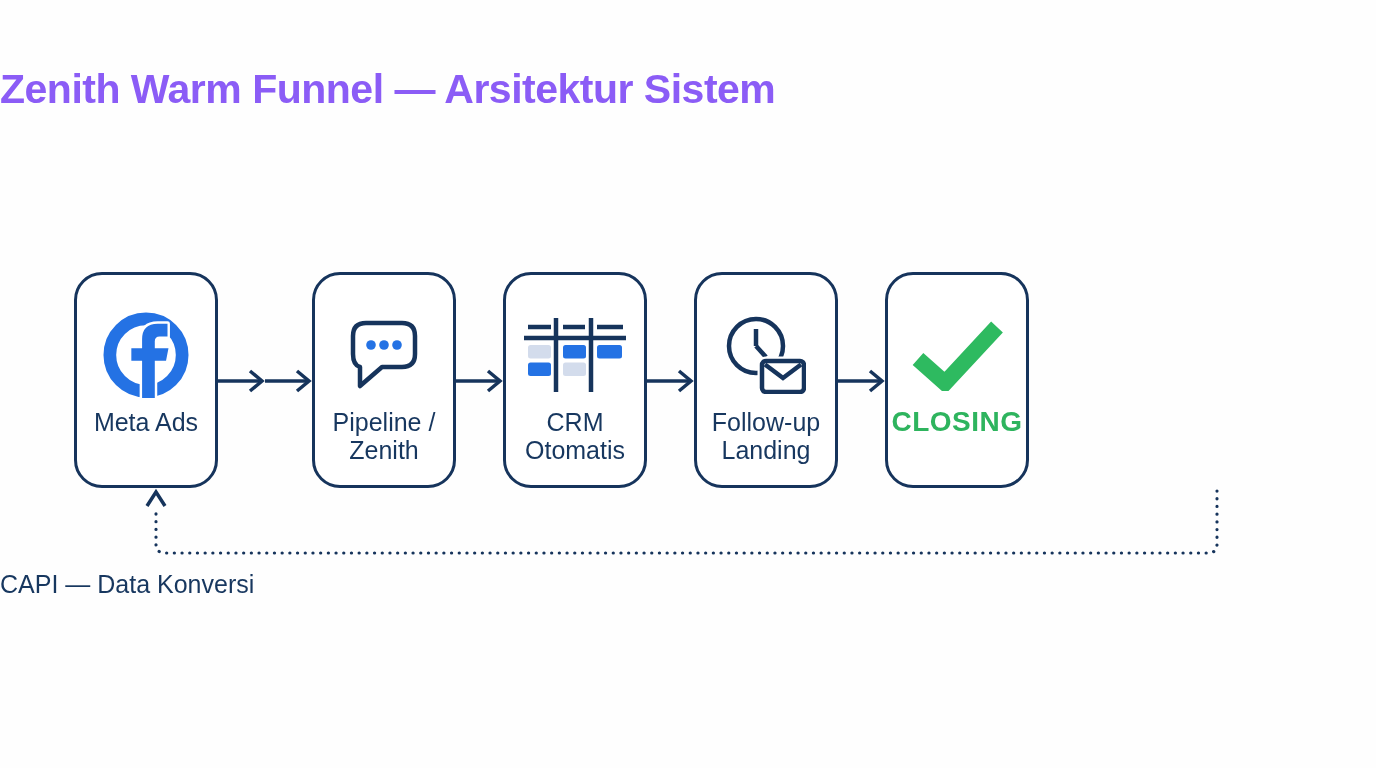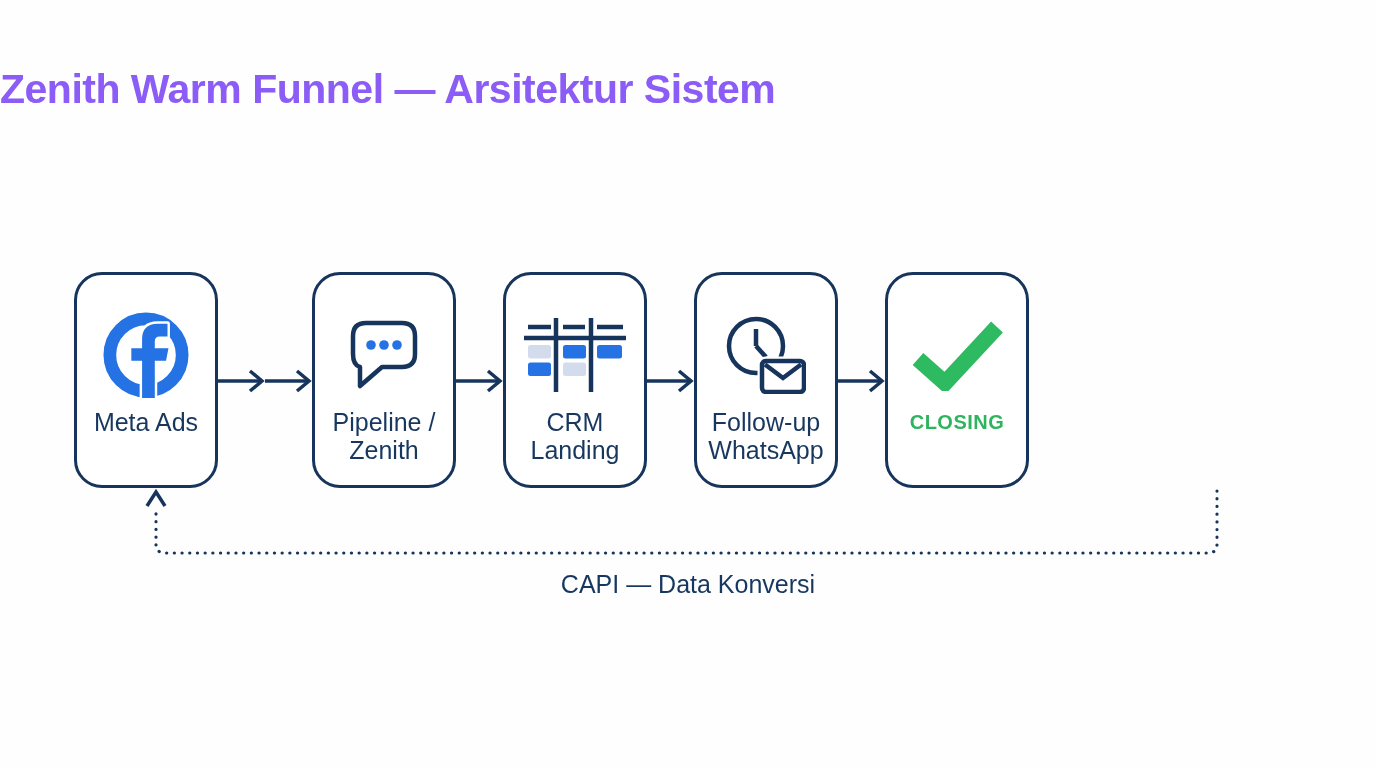--- a/index.html
+++ b/index.html
@@ -27,35 +27,35 @@
     padding-top: 30px;
   }
   .icon-wrap {
     height: 100px; display: flex; align-items: center; justify-content: center;
   }
   .step-label {
     margin-top: 3px; text-align: center;
     font-size: 25px; line-height: 28px; color: #17375f;
   }
   .step.closing .step-label {
-    color: #2eb45e; font-weight: 700; font-size: 20px; letter-spacing: 0.5px;
+    color: #2eb45e; font-weight: 700; font-size: 28px; letter-spacing: 0.5px;
   }
 
   .arrow {
     width: 47px; height: 26px; margin-top: 96px; flex-shrink: 0;
   }
 
   .feedback-overlay {
     position: absolute; inset: 0; width: 1376px; height: 768px;
     pointer-events: none;
   }
 
   .capi-label {
     position: absolute; top: 570px; left: 0; width: 1376px;
-    text-align: center; font-size: 25px; color: #17375f;
+    text-align: left; font-size: 25px; color: #17375f;
   }
 </style>
 </head>
 <body>
 
 <div class="stage">
 
   <div class="title">Zenith Warm Funnel — Arsitektur Sistem</div>
 
   <div class="flow">
@@ -114,21 +114,21 @@
           <line x1="67" y1="1" x2="67" y2="75" stroke="#16345c" stroke-width="4.5"></line>
           <rect x="4" y="28" width="23" height="13.5" rx="2.5" fill="#d3dcec"></rect>
           <rect x="4" y="45.5" width="23" height="13.5" rx="2.5" fill="#2472e4"></rect>
           <rect x="39" y="28" width="23" height="13.5" rx="2.5" fill="#2472e4"></rect>
           <rect x="39" y="45.5" width="23" height="13.5" rx="2.5" fill="#d3dcec"></rect>
           <rect x="73" y="28" width="25" height="13.5" rx="2.5" fill="#2472e4"></rect>
         </svg>
       </div>
       <div class="step-label">
         <div>CRM</div>
-        <div>Landing</div>
+        <div>Otomatis</div>
       </div>
     </div>
 
     <svg class="arrow" viewBox="0 0 47 26">
       <line x1="0" y1="13" x2="43" y2="13" stroke="#16345c" stroke-width="3.5"></line>
       <path d="M32 3 L44 13 L32 23" fill="none" stroke="#16345c" stroke-width="3.5"></path>
     </svg>
 
     <div class="step">
       <div class="icon-wrap">
@@ -136,21 +136,21 @@
           <circle cx="30" cy="30" r="27" fill="none" stroke="#16345c" stroke-width="4.5"></circle>
           <path d="M30 30 L30 13" stroke="#16345c" stroke-width="4.5"></path>
           <path d="M30 30 L40 41" stroke="#16345c" stroke-width="4.5"></path>
           <rect x="36" y="45" width="42" height="31" rx="4" fill="#ffffff" stroke="#ffffff" stroke-width="9"></rect>
           <rect x="36" y="45" width="42" height="31" rx="4" fill="#ffffff" stroke="#16345c" stroke-width="4.5"></rect>
           <path d="M39 48.5 L57 62 L75 48.5" fill="none" stroke="#16345c" stroke-width="4.5"></path>
         </svg>
       </div>
       <div class="step-label">
         <div>Follow-up</div>
-        <div>WhatsApp</div>
+        <div>Landing</div>
       </div>
     </div>
 
     <svg class="arrow" viewBox="0 0 47 26">
       <line x1="0" y1="13" x2="43" y2="13" stroke="#16345c" stroke-width="3.5"></line>
       <path d="M32 3 L44 13 L32 23" fill="none" stroke="#16345c" stroke-width="3.5"></path>
     </svg>
 
     <div class="step closing">
       <div class="icon-wrap">

